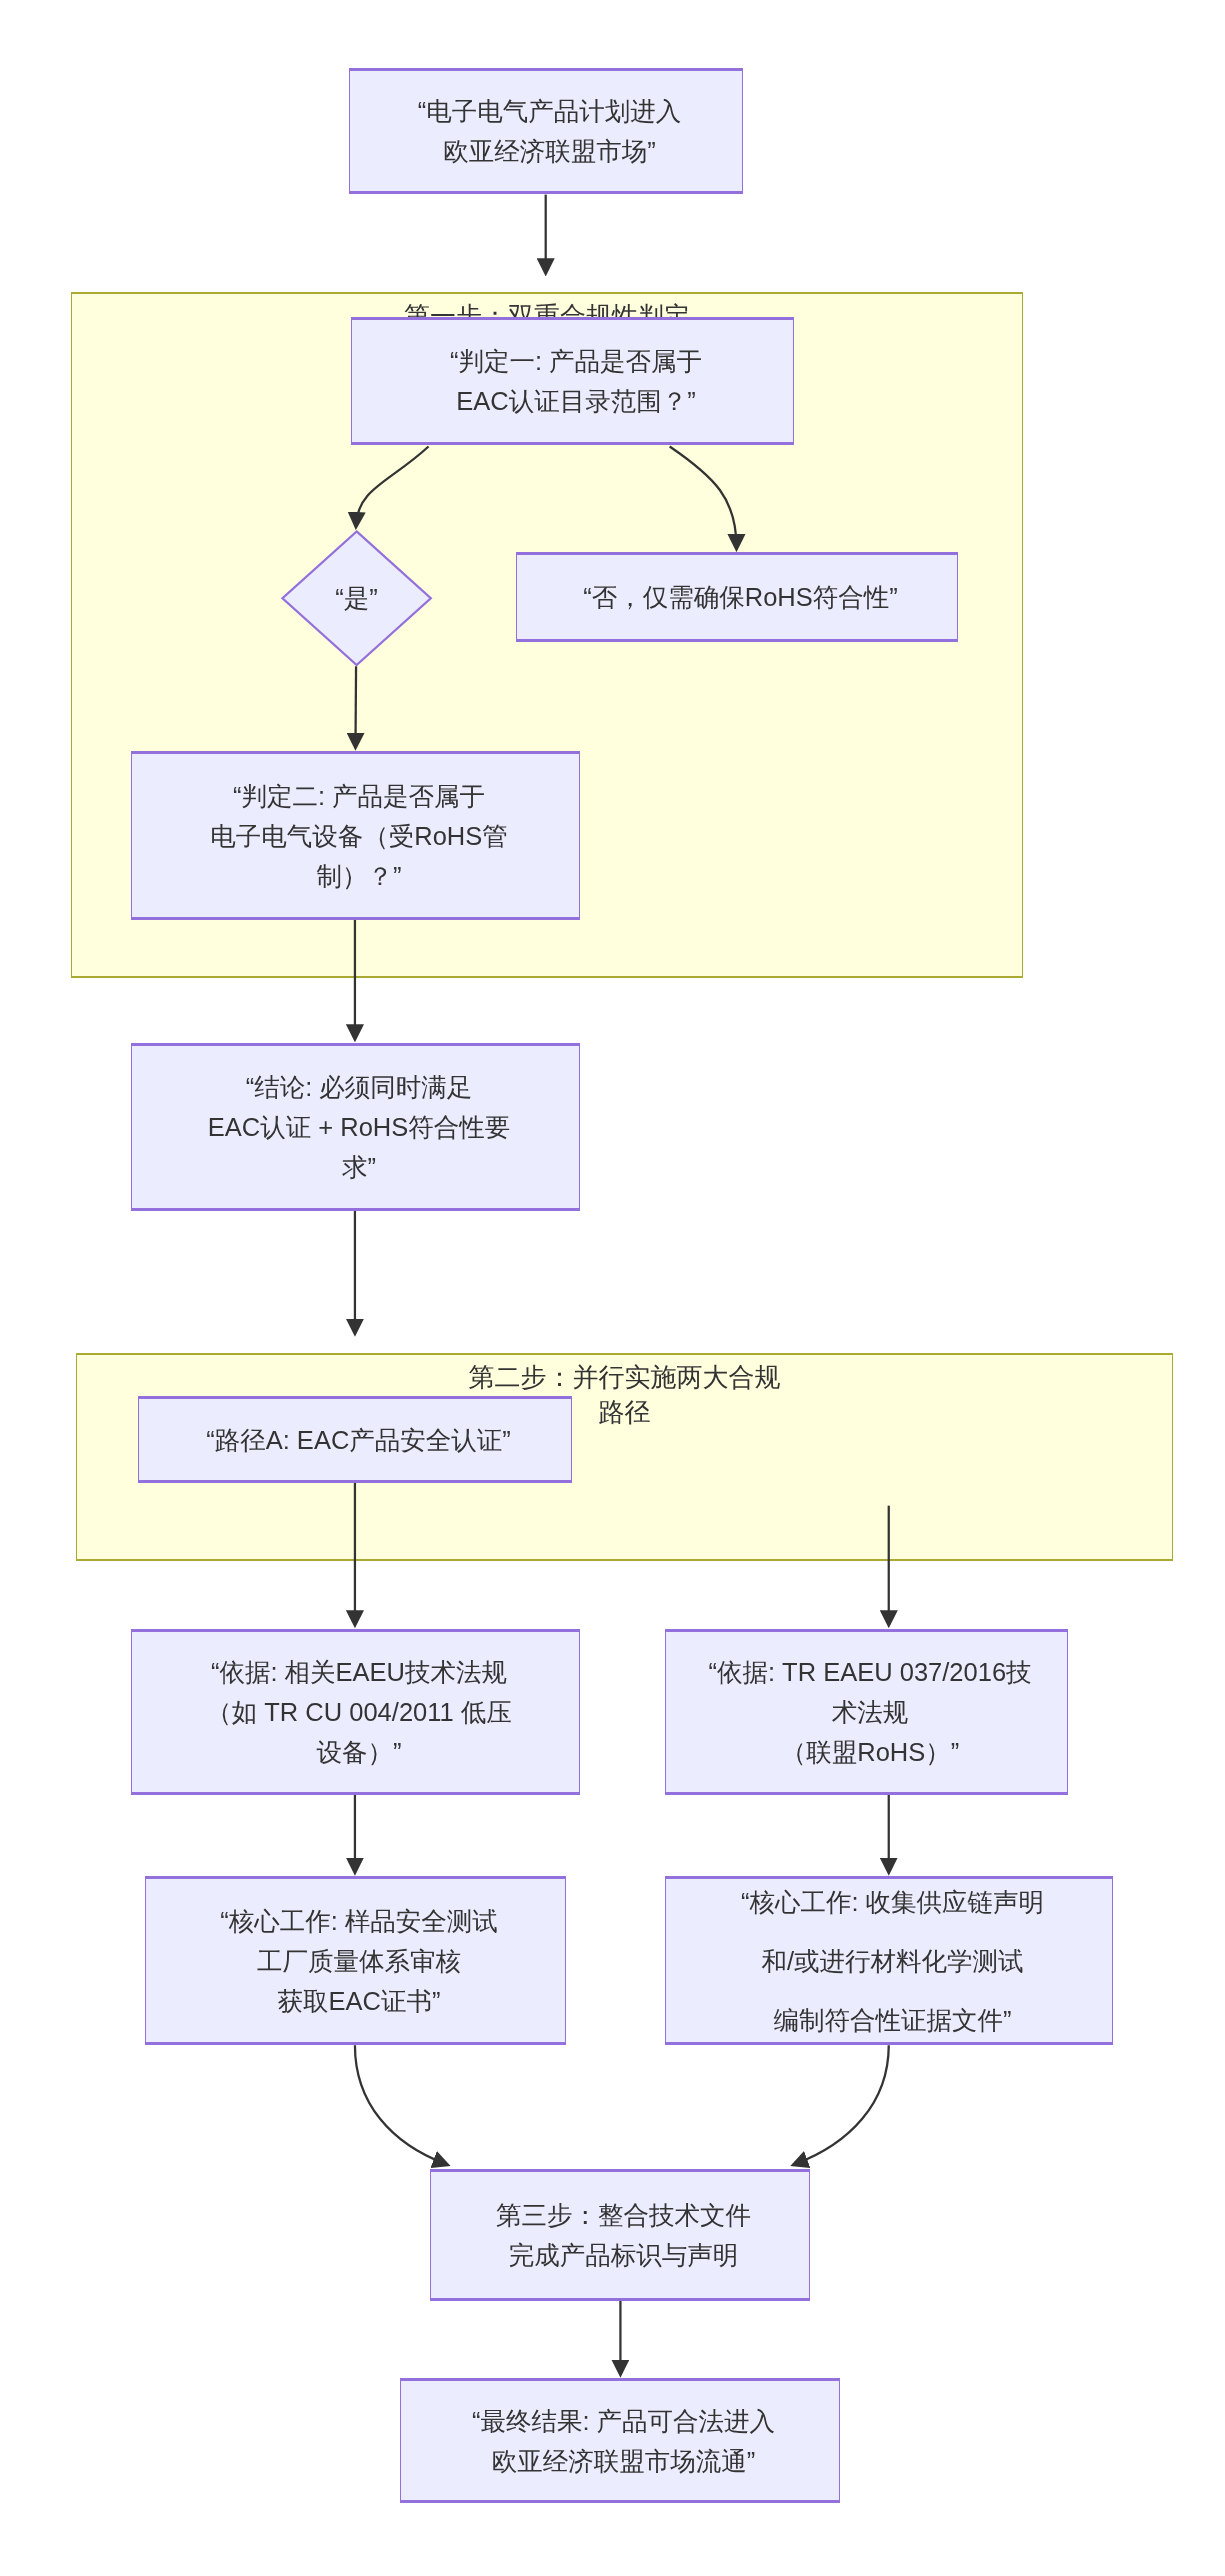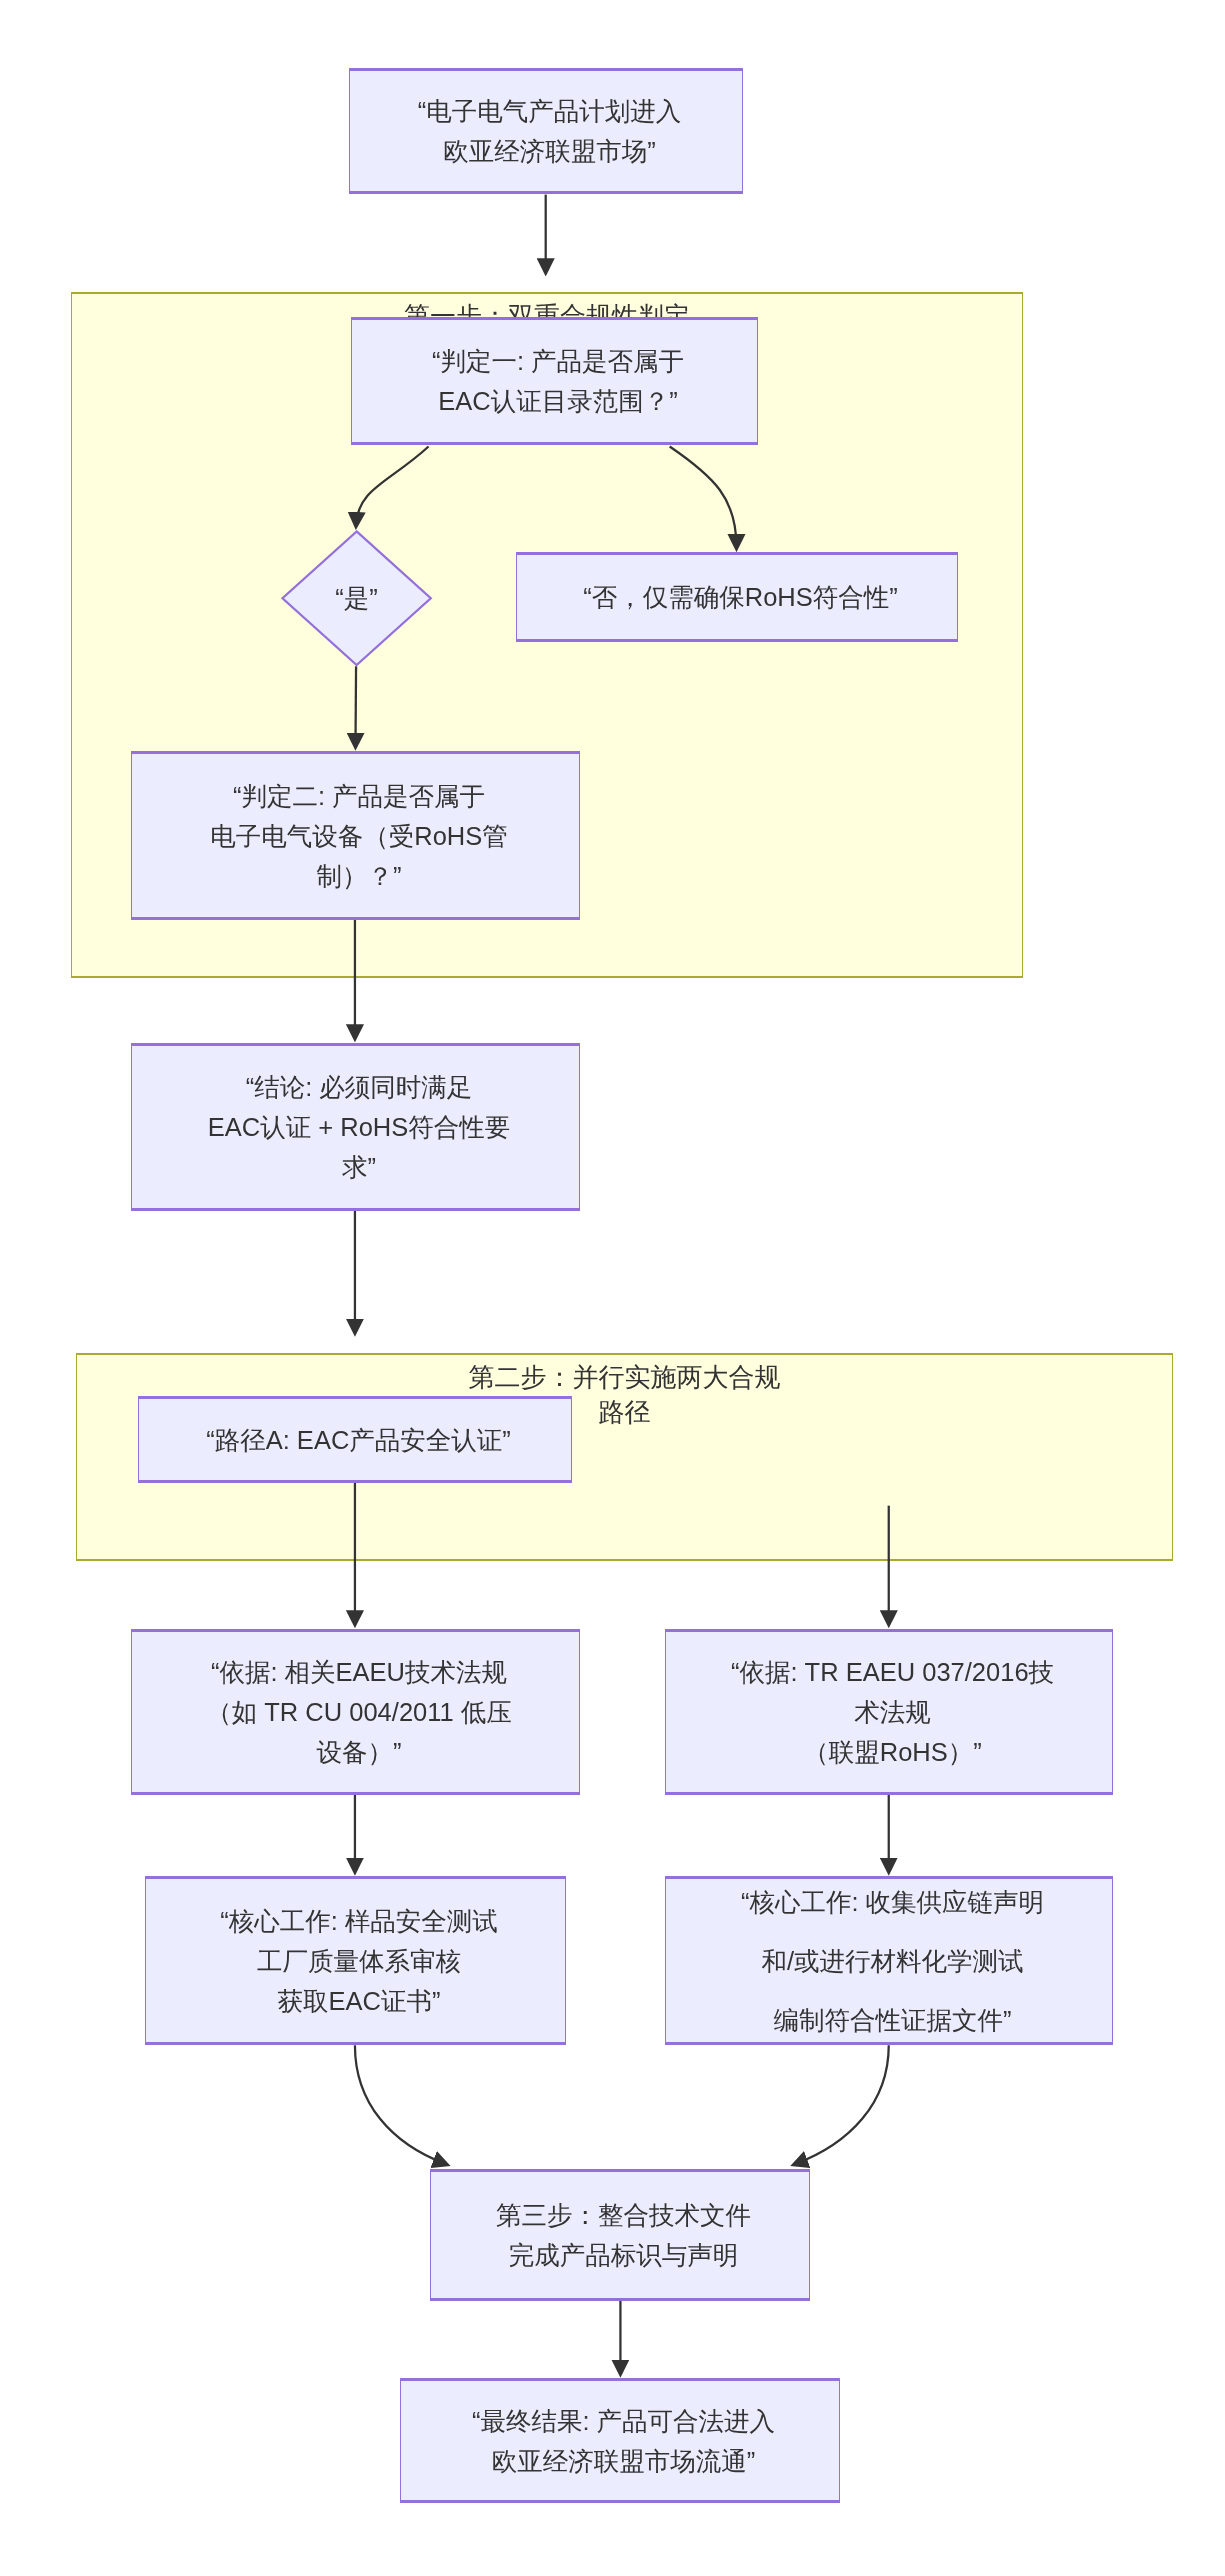--- a/index.html
+++ b/index.html
@@ -84,28 +84,28 @@
     font-size: 25.5px;
     line-height: 40px;
     color: #333333;
   }
 
   
   .pos-cluster1 { left: 71px;  top: 276px;  width: 952px; height: 686px; }
   .pos-cluster2 { left: 76px;  top: 1337px; width: 1097px; height: 208px;  }
 
   .pos-start      { left: 349px;  top: 68px;  width: 394px; height: 126px; }
-  .pos-check1     { left: 351px;  top: 317px;  width: 407px; height: 128px; }
+  .pos-check1     { left: 351px;  top: 317px;  width: 443px; height: 128px; }
   .pos-no         { left: 516px;  top: 552px;  width: 442px; height: 90px; }
   .pos-check2     { left: 131px;  top: 751px; width: 449px; height: 169px; }
   .pos-conclusion { left: 131px;  top: 1043px; width: 449px; height: 168px; }
   .pos-pathA      { left: 138px;  top: 1396px; width: 434px; height: 87px; }
   .pos-pathB      { left: 665px; top: 1377px; width: 448px; height: 129px; }
   .pos-basisA     { left: 131px;  top: 1629px; width: 449px; height: 166px; }
-  .pos-basisB     { left: 665px; top: 1629px; width: 448px; height: 166px; }
+  .pos-basisB     { left: 665px; top: 1629px; width: 403px; height: 166px; }
   .pos-coreA      { left: 145px;  top: 1876px; width: 421px; height: 169px; }
   .pos-coreB      { left: 665px; top: 1876px; width: 448px; height: 169px; gap: 19px; }
   .pos-step3      { left: 430px;  top: 2169px; width: 380px; height: 132px; }
   .pos-final      { left: 400px;  top: 2378px; width: 440px; height: 125px; }
 
   .pos-yes-label  { left: 281px;  top: 530px;  width: 151px; height: 136px; }
 </style>
 </head>
 <body>
 

